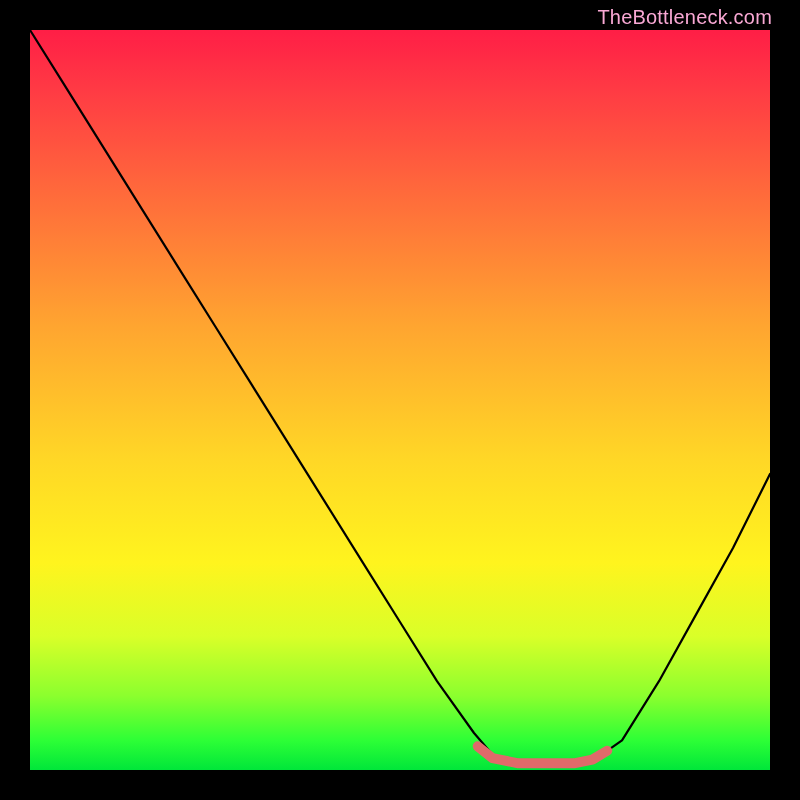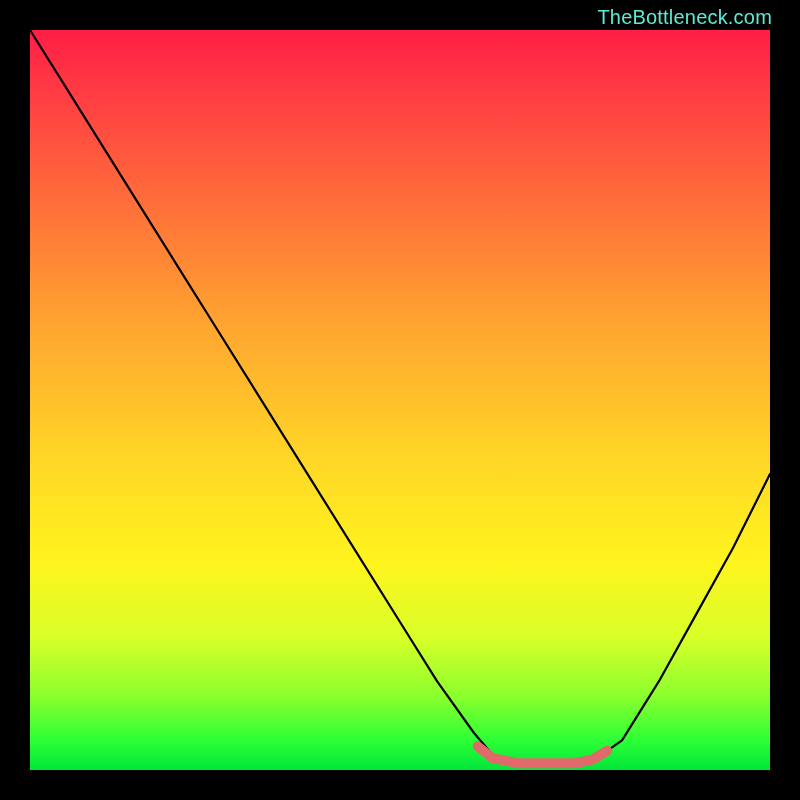--- a/index.html
+++ b/index.html
@@ -41,21 +41,21 @@
     position: absolute;
     inset: 0;
     width: 740px;
     height: 740px;
     overflow: visible;
   }
   .watermark {
     position: absolute;
     top: 6px;
     right: 28px;
-    color: #5eead4;
+    color: #f9a8d4;
     font-size: 20px;
     letter-spacing: 0.2px;
     user-select: none;
   }
 </style>
 </head>
 <body>
 
 <div class="frame">
   <div class="plot">

